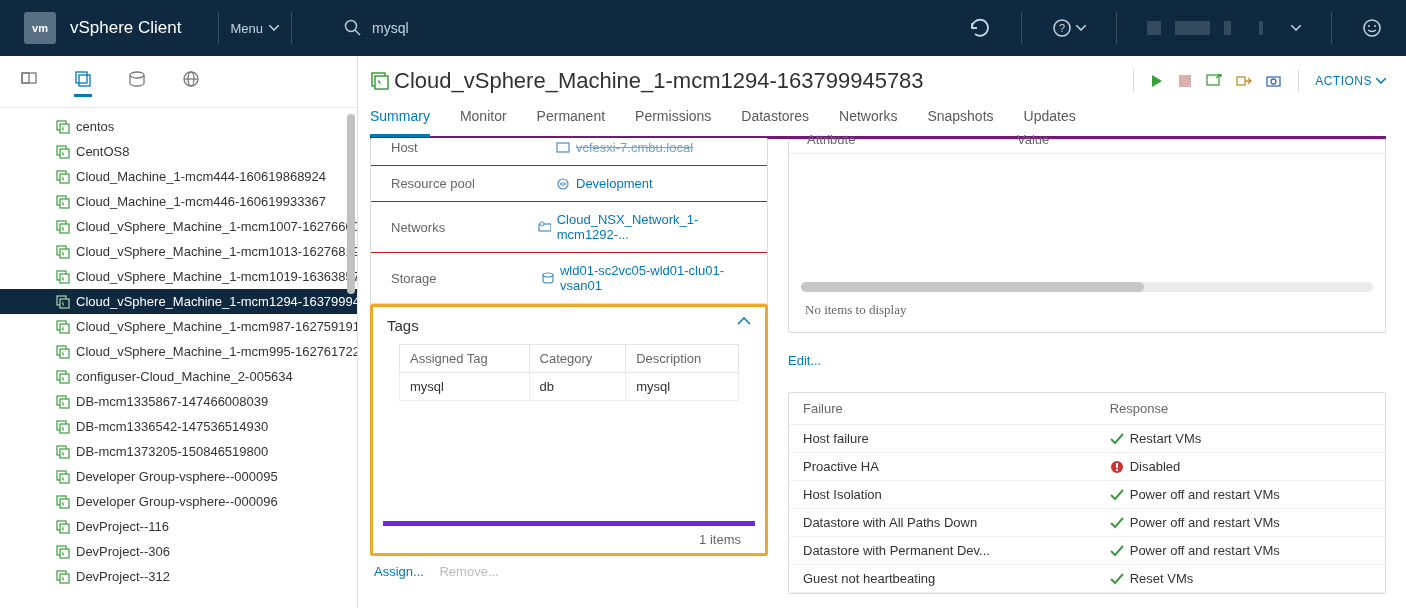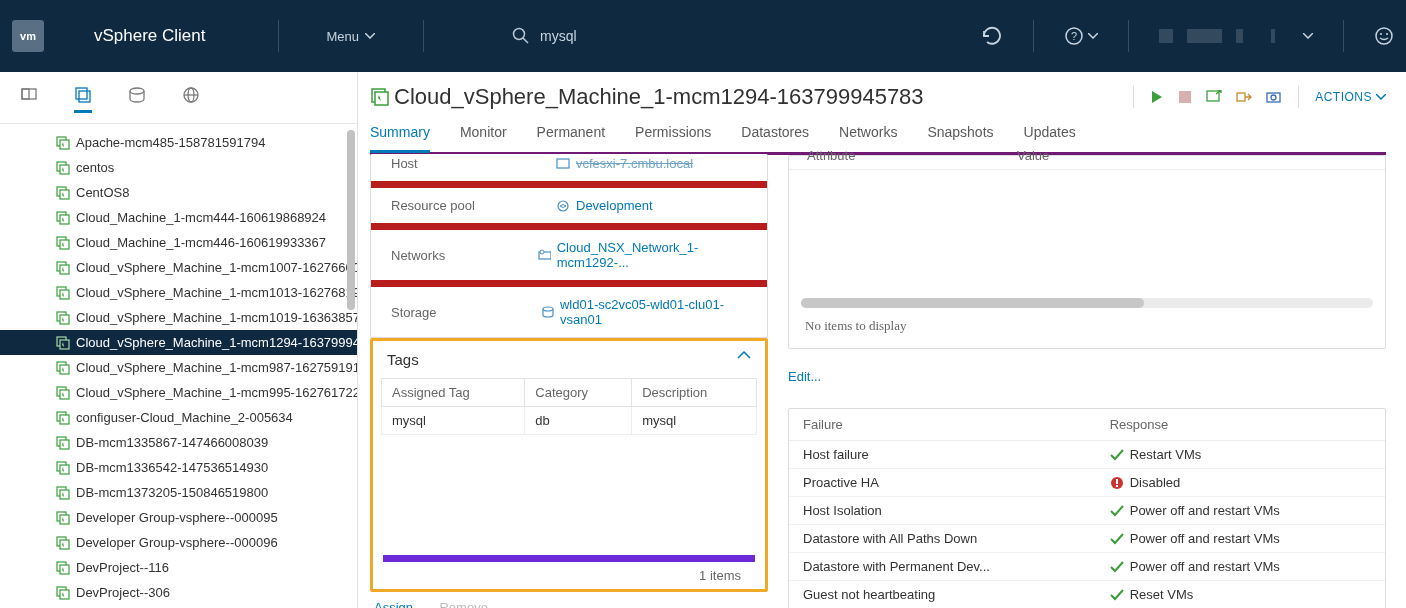--- a/index.html
+++ b/index.html
@@ -1,18 +1,18 @@
 <!DOCTYPE html>
 <html><head>
 <meta charset="utf-8">
 <style>
   * { box-sizing: border-box; margin: 0; padding: 0; }
   body { font-family: "Segoe UI", Arial, sans-serif; font-size: 13px; color: #333; width: 1406px; height: 608px; overflow: hidden; background: #fff; }
   
-  .topbar { height: 72px; background: #0f2940; color: #fff; display: flex; align-items: center; padding: 0 12px; gap: 36px; }
+  .topbar { height: 56px; background: #0f2940; color: #fff; display: flex; align-items: center; padding: 0 24px; }
   .logo { width: 32px; height: 32px; background: #586f84; border-radius: 3px; display:flex; align-items:center; justify-content:center; font-size:11px; font-weight:bold;}
   .brand { font-size: 17px; margin-left: 14px; margin-right: 24px; }
   .vbar { width:1px; height:32px; background:#3a4d5f; margin:0 12px;}
   .menu { color:#c7d4df; display:flex; align-items:center; gap:6px; cursor:pointer;}
   .search-wrap { display:flex; align-items:center; margin-left: 40px; gap:10px; }
   .search-wrap svg { stroke:#b8c7d4; }
   .search-text { color:#c7d4df; font-size:14px; }
   .top-right { margin-left:auto; display:flex; align-items:center; gap:18px; color:#c7d4df;}
   .top-right .icon-btn { display:flex; align-items:center; gap:4px; cursor:pointer;}
   .obscured { height: 14px; width: 140px; background: linear-gradient(90deg, #6b7d8d 10%, transparent 10%, transparent 20%, #6b7d8d 20%, #6b7d8d 45%, transparent 45%, transparent 55%, #6b7d8d 55%, #6b7d8d 60%, transparent 60%, transparent 80%, #6b7d8d 80%, #6b7d8d 83%, transparent 83%); opacity:.4;}
@@ -39,33 +39,33 @@
   .tabs { display:flex; gap: 30px; margin-top: 14px; border-bottom:3px solid #701a75; }
   .tabs .t { padding-bottom: 10px; color:#5a5a5a; cursor:pointer; font-size:14px;}
   .tabs .t.active { color:#0079b8; border-bottom:3px solid #0079b8; margin-bottom:-1px;}
   
   .panels { display:flex; gap:20px; margin-top: 0; height: 450px;}
   .col-left { width: 398px; display:flex; flex-direction:column; padding-top:0;}
   .col-right { flex:1; display:flex; flex-direction:column; gap:24px; }
   
   .card { border:1px solid #dcdcdc; border-radius:2px; background:#fff; }
   .info-card { padding: 0; }
-  .info-row { display:flex; align-items:center; padding: 10px 20px; border-top:7px solid #b91c1c; font-size:13px;}
+  .info-row { display:flex; align-items:center; padding: 10px 20px; border-top:1px solid #b91c1c; font-size:13px;}
   .info-row:first-child { border-top:none; padding-top:2px;}
   .info-row .lab { width: 165px; color:#666;}
   .info-row .val { display:flex; align-items:center; gap:6px;}
   .info-row .link { color:#0079b8; }
   
   .tags-card { border:3px solid #f0a829; }
   .card-head { display:flex; align-items:flex-start; justify-content:space-between; padding: 10px 14px; font-size:15px; color:#333;}
   .tags-table { width:100%; border-collapse:collapse; font-size:13px;}
   .tags-table th { text-align:left; font-weight:400; color:#666; padding:6px 10px; border:1px solid #e3e3e3; background:#fff;}
   .tags-table td { padding:6px 10px; border:1px solid #eee;}
-  .tags-body-wrap { margin: 0 8px; border-radius: 7px;}
-  .tags-foot { text-align:right; padding: 6px 14px; color:#666; border-top:7px solid #6d28d9; margin: 120px 10px 0;}
+  .tags-body-wrap { margin: 0 26px; border-radius: 7px;}
+  .tags-foot { text-align:right; padding: 6px 14px; color:#666; border-top:5px solid #6d28d9; margin: 120px 10px 0;}
   .tags-actions { padding: 8px 4px; }
   .tags-actions .a { color:#0079b8; cursor:pointer; margin-right:12px;}
   .tags-actions .d { color:#bbb; }
   
   .attr-card { padding:0 0 8px; }
   .attr-head-row { display:flex; padding: 0 18px 6px; color:#666; border-bottom:1px solid #eee; margin-top:-8px;}
   .attr-head-row > div:first-child { width: 210px;}
   .attr-scroll { height:10px; margin:8px 12px 4px; background:#ebebeb; border-radius:5px; position:relative;}
   .attr-scroll::after{content:""; position:absolute; left:0; top:0; height:100%; width:60%; background:#c7c7c7; border-radius:5px;}
   .no-items { text-align:left; color:#666; padding: 6px 16px; font-family: Liberation Serif, serif;}
@@ -166,28 +166,20 @@
           </svg>
         </div>
     </div>
     <div class="tree" id="tree">
         <div class="tree-row">
           <svg class="vm-icon" width="14" height="14">
             <rect x="1" y="1" width="9" height="9" fill="none" stroke="#3a9e3a" stroke-width="1.2"></rect>
             <rect x="4" y="4" width="9" height="9" fill="#fff" stroke="#3a9e3a" stroke-width="1.2"></rect>
             <path d="M6 9 L8 11 L7 6 Z" fill="#3a9e3a"></path>
           </svg>
-          <span>Apache-mcm485-158781591794</span>
-        </div>
-        <div class="tree-row">
-          <svg class="vm-icon" width="14" height="14">
-            <rect x="1" y="1" width="9" height="9" fill="none" stroke="#3a9e3a" stroke-width="1.2"></rect>
-            <rect x="4" y="4" width="9" height="9" fill="#fff" stroke="#3a9e3a" stroke-width="1.2"></rect>
-            <path d="M6 9 L8 11 L7 6 Z" fill="#3a9e3a"></path>
-          </svg>
           <span>centos</span>
         </div>
         <div class="tree-row">
           <svg class="vm-icon" width="14" height="14">
             <rect x="1" y="1" width="9" height="9" fill="none" stroke="#3a9e3a" stroke-width="1.2"></rect>
             <rect x="4" y="4" width="9" height="9" fill="#fff" stroke="#3a9e3a" stroke-width="1.2"></rect>
             <path d="M6 9 L8 11 L7 6 Z" fill="#3a9e3a"></path>
           </svg>
           <span>CentOS8</span>
         </div>

